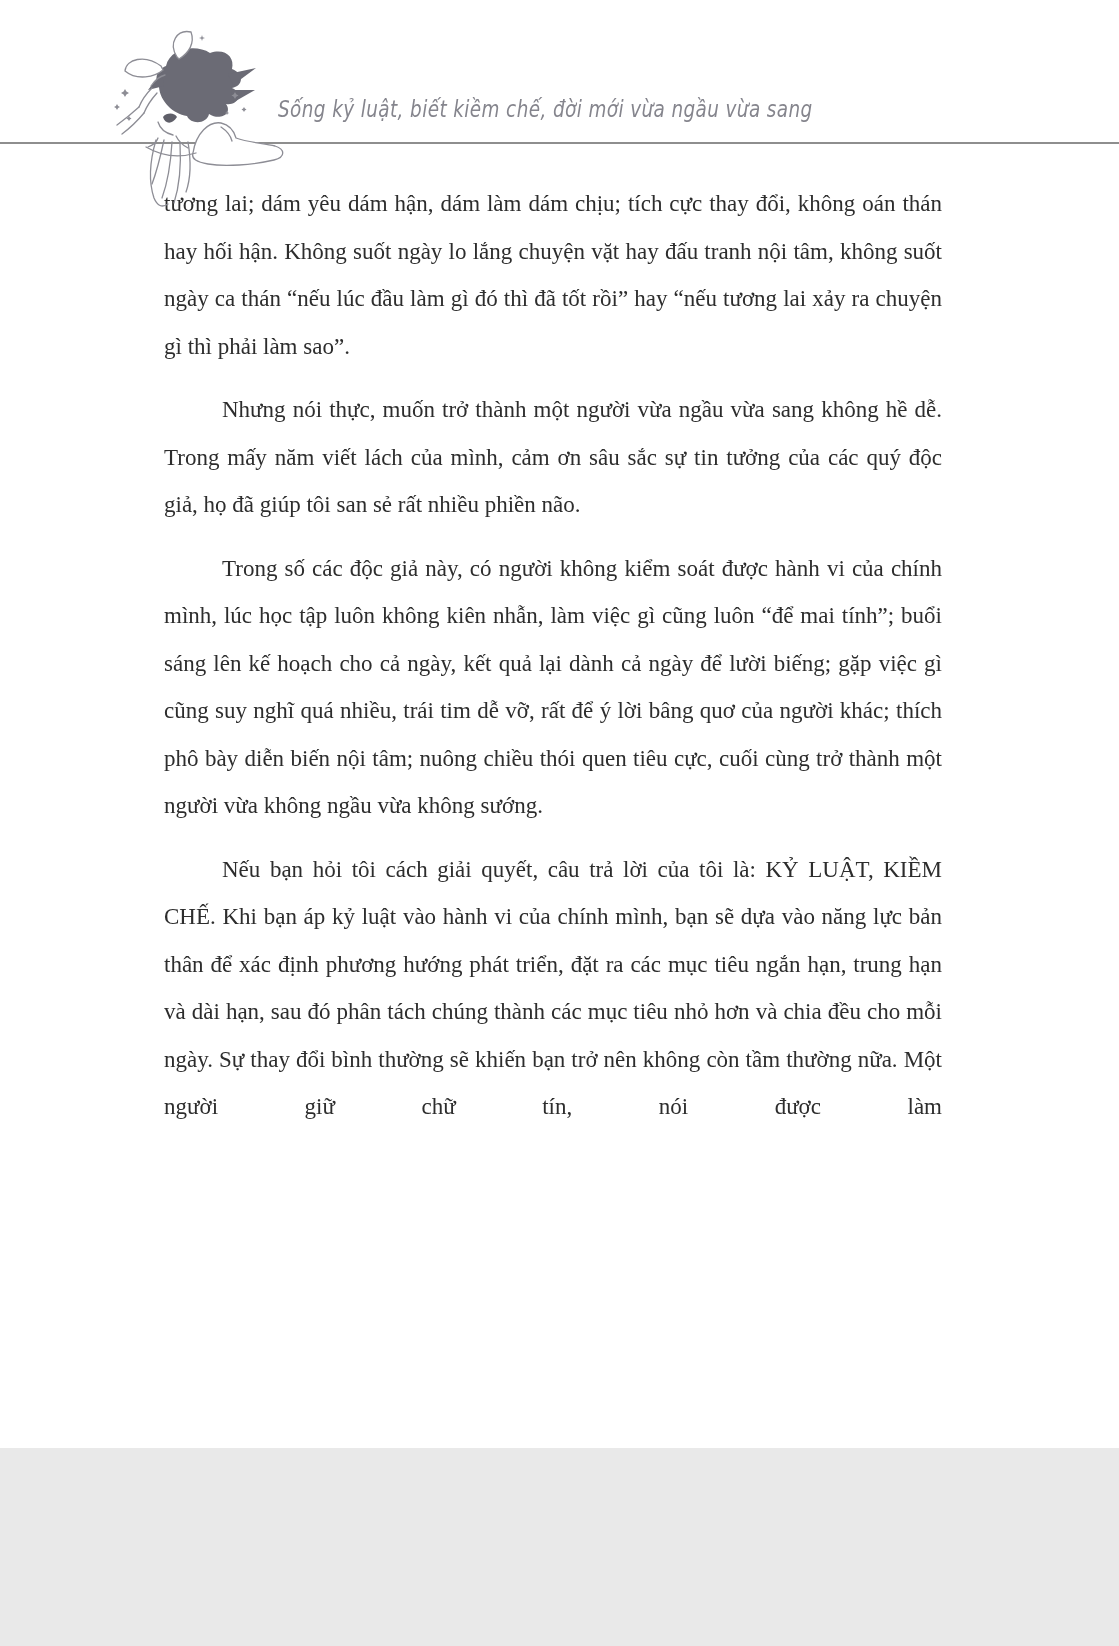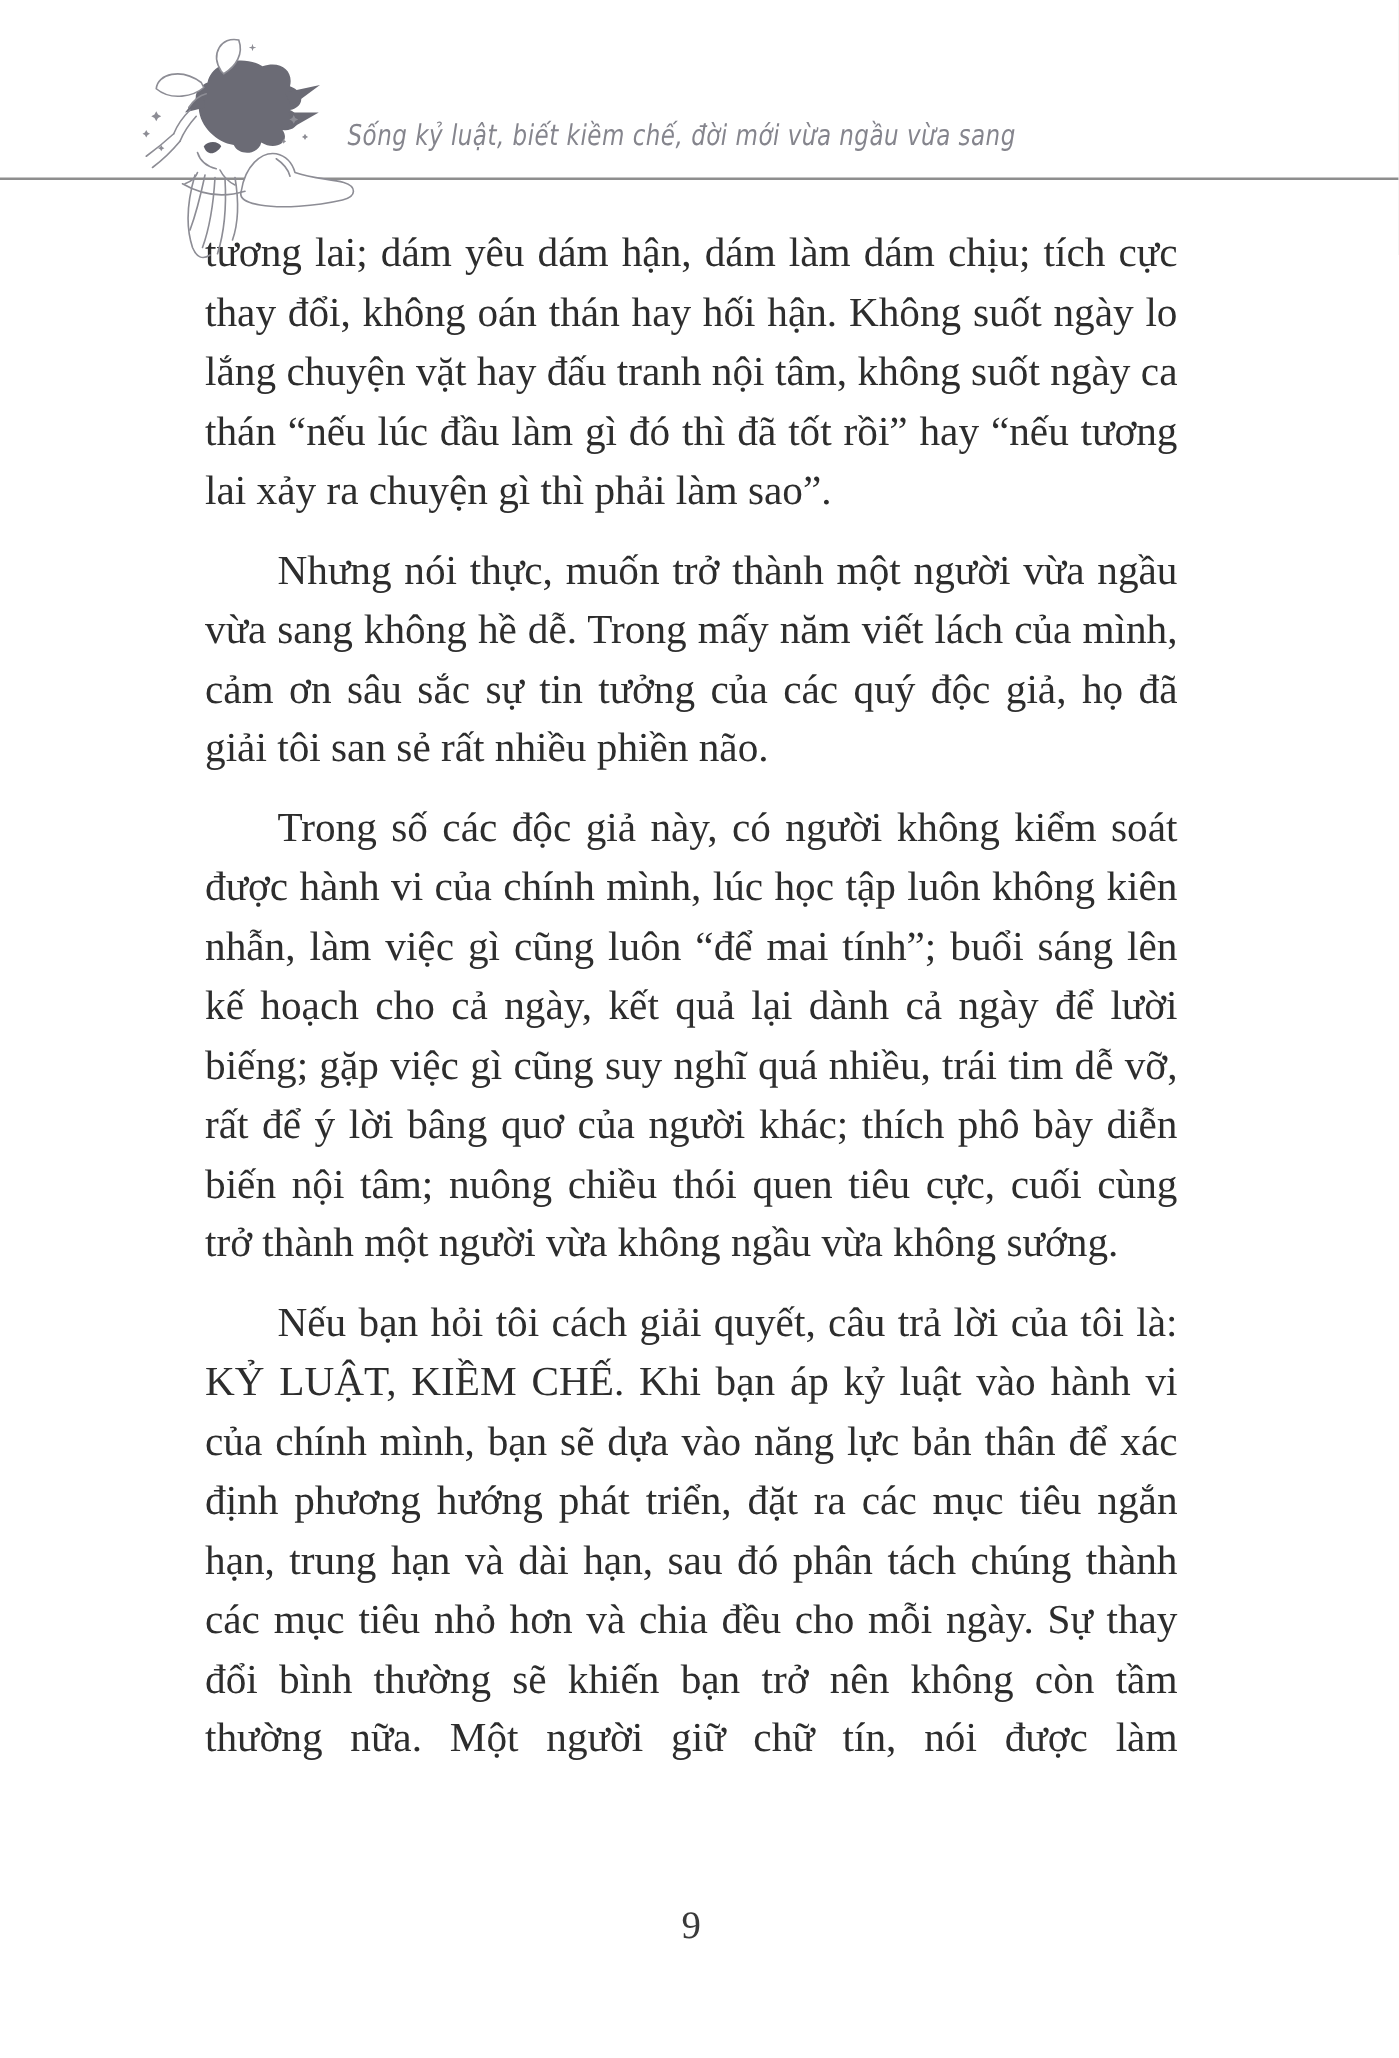--- a/index.html
+++ b/index.html
@@ -1,18 +1,18 @@
 <!DOCTYPE html>
 <html><head>
 <meta charset="utf-8">
 <style>
   html,body{margin:0;padding:0;background:#e9e9e9;}
   .page{
     position:relative;
-    width:1119px;height:1646px;
+    width:1119px;height:1448px;
     background:#ffffff;
     overflow:hidden;
     font-family:"Liberation Serif","DejaVu Serif",serif;
   }
   
   .header-rule{
     position:absolute;left:0;top:142px;
     width:1119px;height:2px;
     background:#8e8e8e;
     z-index:1;
@@ -35,21 +35,21 @@
     z-index:2;
   }
   .illustration path{stroke:#8d8d95;stroke-width:1.3;fill:none;stroke-linecap:round;}
   .illustration path.fill-hair{fill:#6b6b75;stroke:none;}
   .illustration path.fill-lips{fill:#5f5f69;stroke:none;}
   .illustration path.fill-white{fill:#ffffff;}
   .illustration path.spark{fill:#8d8d95;stroke:none;}
   
   .body-text{
     position:absolute;left:164px;top:180px;width:778px;
-    font-size:33px;line-height:47.5px;
+    font-size:23px;line-height:47.5px;
     color:#2d2d2d;
     text-align:justify;
   }
   .body-text p{margin:16px 0 0 0;text-indent:58px;}
   .body-text p.first{margin-top:0;text-indent:0;}
   .body-text p.fill-last{text-align-last:justify;}
   
   .page-number{
     position:absolute;left:164px;top:1522px;width:778px;
     text-align:center;
@@ -109,20 +109,20 @@
       <path class="spark" d="M146,81 L146.9,82.6 L148.5,83.5 L146.9,84.4 L146,86 L145.1,84.4 L143.5,83.5 L145.1,82.6 Z"></path>
       <path class="spark" d="M104,9 L104.7,11.3 L107,12 L104.7,12.7 L104,15 L103.3,12.7 L101,12 L103.3,11.3 Z"></path>
       <path class="spark" d="M129,85 L129.7,86.3 L131,87 L129.7,87.7 L129,89 L128.3,87.7 L127,87 L128.3,86.3 Z"></path>
     </g>
   </svg>
 
   <div class="running-title">Sống kỷ luật, biết kiềm chế, đời mới vừa ngầu vừa sang</div>
 
   <div class="body-text">
     <p class="first">tương lai; dám yêu dám hận, dám làm dám chịu; tích cực thay đổi, không oán thán hay hối hận. Không suốt ngày lo lắng chuyện vặt hay đấu tranh nội tâm, không suốt ngày ca thán “nếu lúc đầu làm gì đó thì đã tốt rồi” hay “nếu tương lai xảy ra chuyện gì thì phải làm sao”.</p>
-    <p>Nhưng nói thực, muốn trở thành một người vừa ngầu vừa sang không hề dễ. Trong mấy năm viết lách của mình, cảm ơn sâu sắc sự tin tưởng của các quý độc giả, họ đã giải tôi san sẻ rất nhiều phiền não.</p>
+    <p>Nhưng nói thực, muốn trở thành một người vừa ngầu vừa sang không hề dễ. Trong mấy năm viết lách của mình, cảm ơn sâu sắc sự tin tưởng của các quý độc giả, họ đã giúp tôi san sẻ rất nhiều phiền não.</p>
     <p>Trong số các độc giả này, có người không kiểm soát được hành vi của chính mình, lúc học tập luôn không kiên nhẫn, làm việc gì cũng luôn “để mai tính”; buổi sáng lên kế hoạch cho cả ngày, kết quả lại dành cả ngày để lười biếng; gặp việc gì cũng suy nghĩ quá nhiều, trái tim dễ vỡ, rất để ý lời bâng quơ của người khác; thích phô bày diễn biến nội tâm; nuông chiều thói quen tiêu cực, cuối cùng trở thành một người vừa không ngầu vừa không sướng.</p>
     <p class="fill-last">Nếu bạn hỏi tôi cách giải quyết, câu trả lời của tôi là: KỶ LUẬT, KIỀM CHẾ. Khi bạn áp kỷ luật vào hành vi của chính mình, bạn sẽ dựa vào năng lực bản thân để xác định phương hướng phát triển, đặt ra các mục tiêu ngắn hạn, trung hạn và dài hạn, sau đó phân tách chúng thành các mục tiêu nhỏ hơn và chia đều cho mỗi ngày. Sự thay đổi bình thường sẽ khiến bạn trở nên không còn tầm thường nữa. Một người giữ chữ tín, nói được làm</p>
   </div>
 
   <div class="page-number">9</div>
 
 </div>
 
 </body></html>

